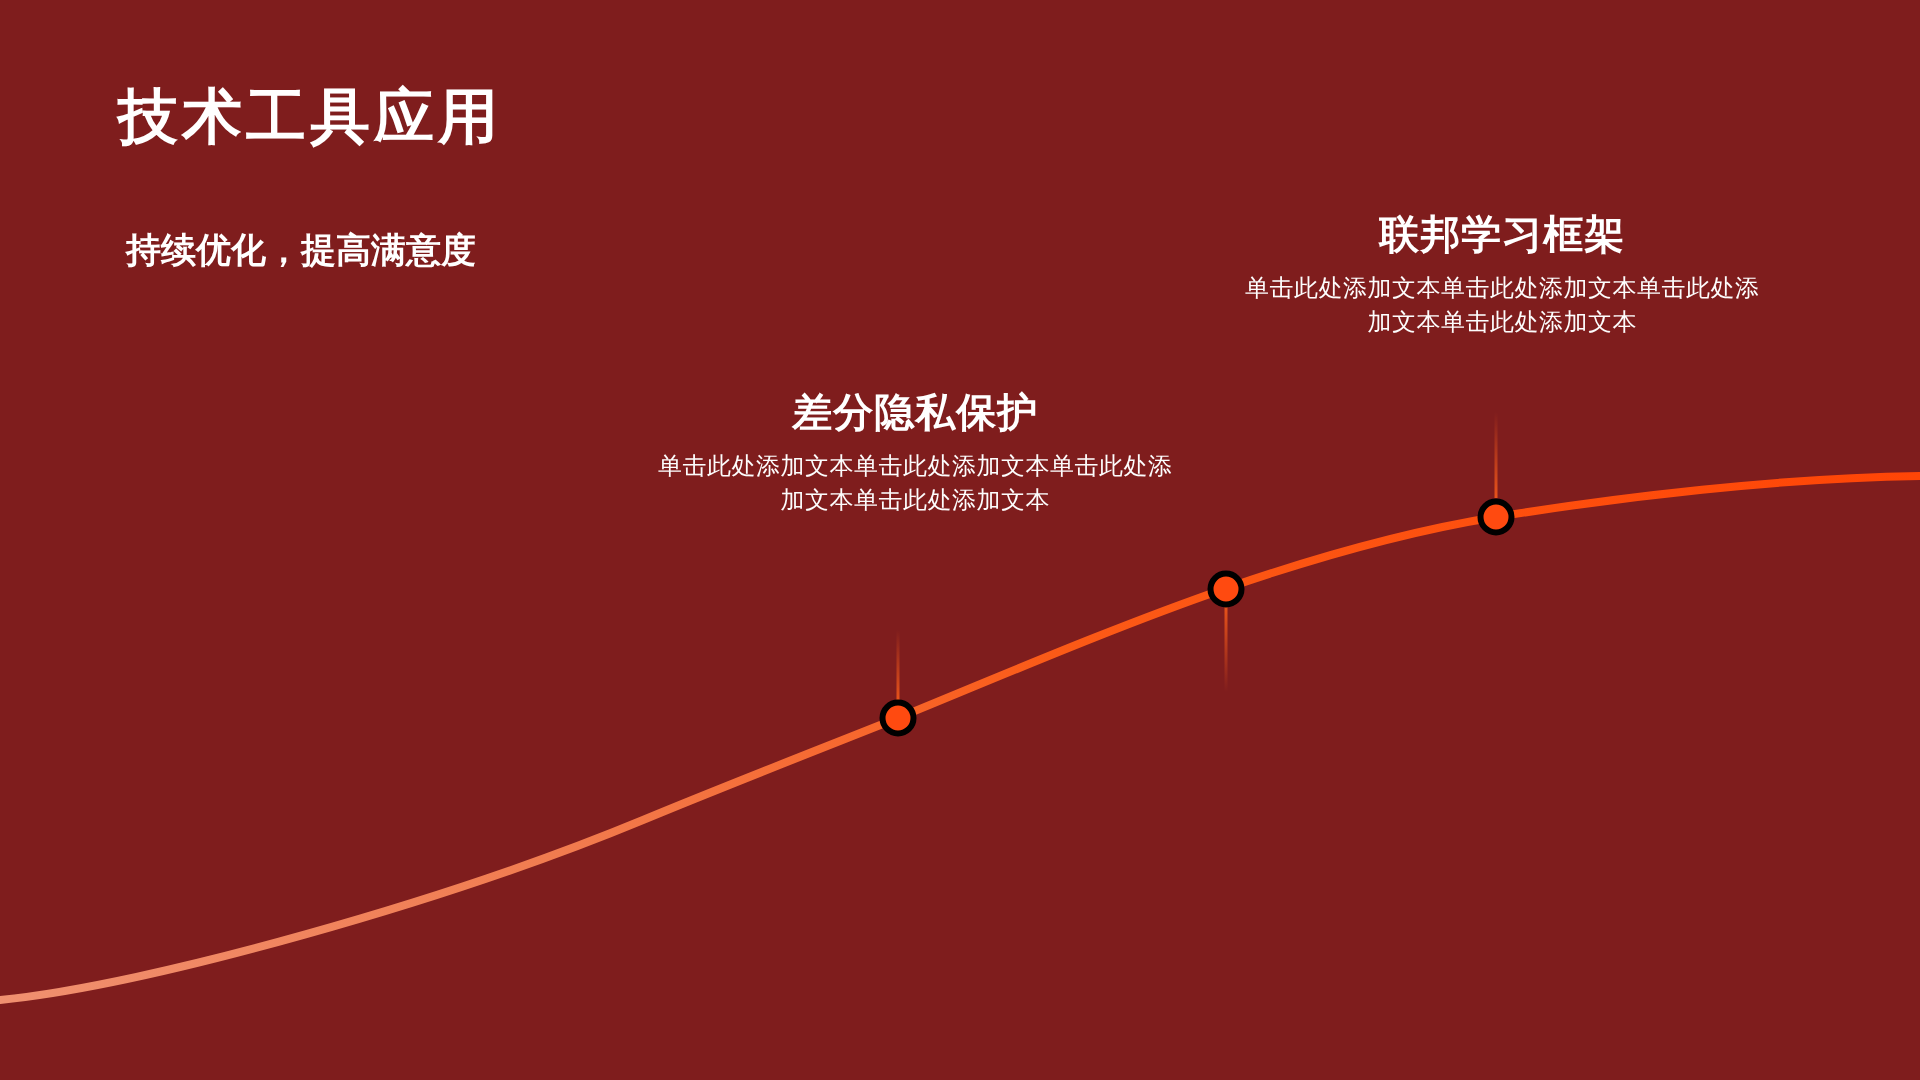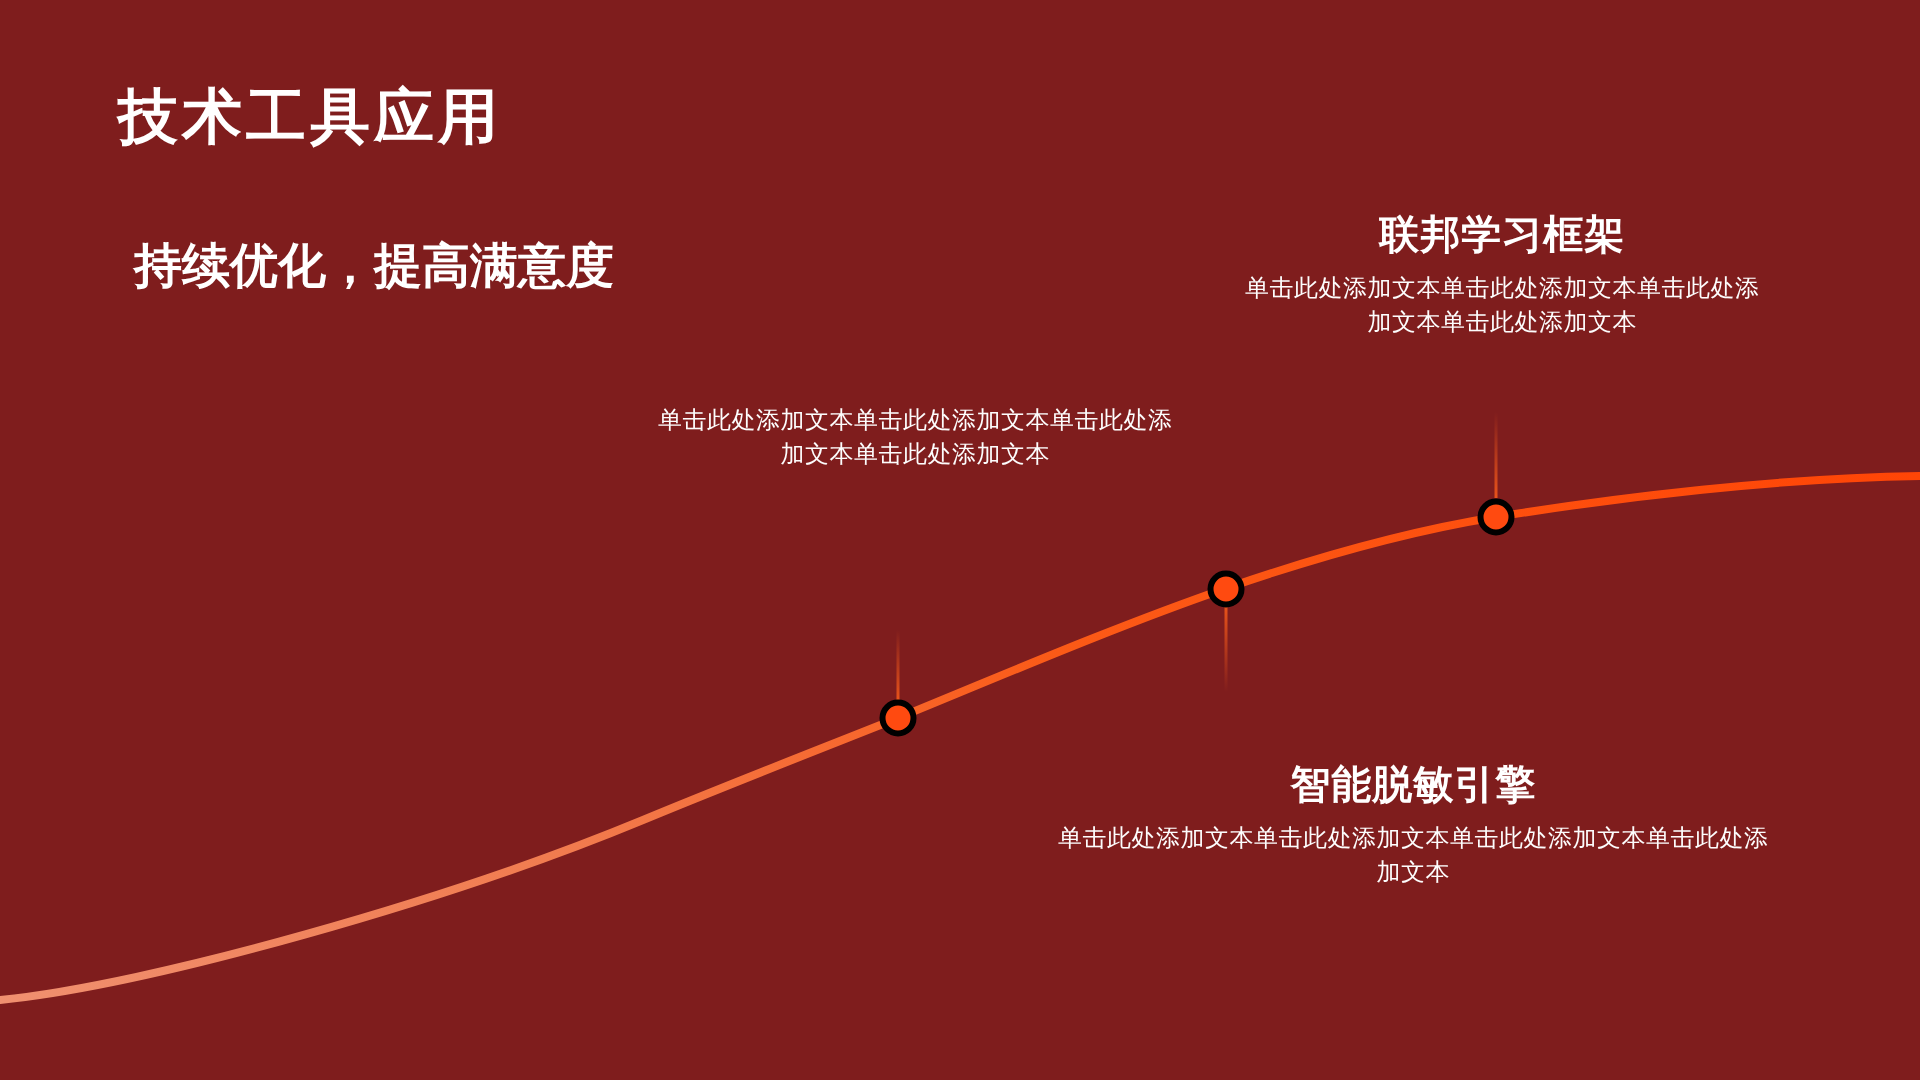--- a/index.html
+++ b/index.html
@@ -32,22 +32,22 @@
     font-weight: 800;
     letter-spacing: 4px;
     line-height: 1.1;
     color: #ffffff;
     white-space: nowrap;
   }
   .page-subtitle {
     position: absolute;
     left: 118px;
     top: 224px;
-    margin: 16px;
-    font-size: 48px;
+    margin: 8px;
+    font-size: 35px;
     font-weight: 800;
     letter-spacing: 0px;
     line-height: 1.1;
     color: #ffffff;
     white-space: nowrap;
   }
   .milestone {
     position: absolute;
     text-align: center;
   }
@@ -116,35 +116,29 @@
     <circle cx="898" cy="718" r="15.5" fill="#ff4a10" stroke="#000000" stroke-width="6"></circle>
     <circle cx="1226" cy="589" r="15.5" fill="#ff4a10" stroke="#000000" stroke-width="6"></circle>
     <circle cx="1496" cy="517" r="15.5" fill="#ff4a10" stroke="#000000" stroke-width="6"></circle>
   </svg>
 
   <h1 class="page-title">技术工具应用</h1>
 
   <h2 class="page-subtitle">持续优化，提高满意度</h2>
 
   <div class="milestone" id="milestone-differential-privacy">
+    <h3 class="m-heading">差分隐私保护</h3>
     <div class="m-body">
       <div class="line">单击此处添加文本单击此处添加文本单击此处添</div>
       <div class="line">加文本单击此处添加文本</div>
     </div>
   </div>
 
   <div class="milestone" id="milestone-federated-learning">
     <h3 class="m-heading">联邦学习框架</h3>
     <div class="m-body">
       <div class="line">单击此处添加文本单击此处添加文本单击此处添</div>
       <div class="line">加文本单击此处添加文本</div>
     </div>
   </div>
 
-  <div class="milestone" id="milestone-smart-masking">
-    <h3 class="m-heading">智能脱敏引擎</h3>
-    <div class="m-body">
-      <div class="line">单击此处添加文本单击此处添加文本单击此处添加文本单击此处添</div>
-      <div class="line">加文本</div>
-    </div>
-  </div>
 
 </div>
 
 </body></html>

